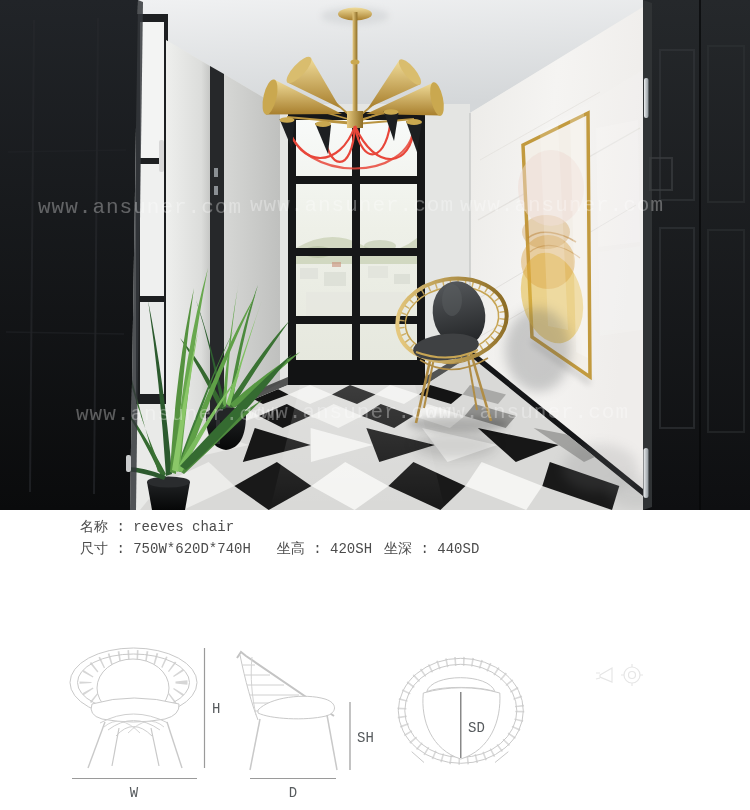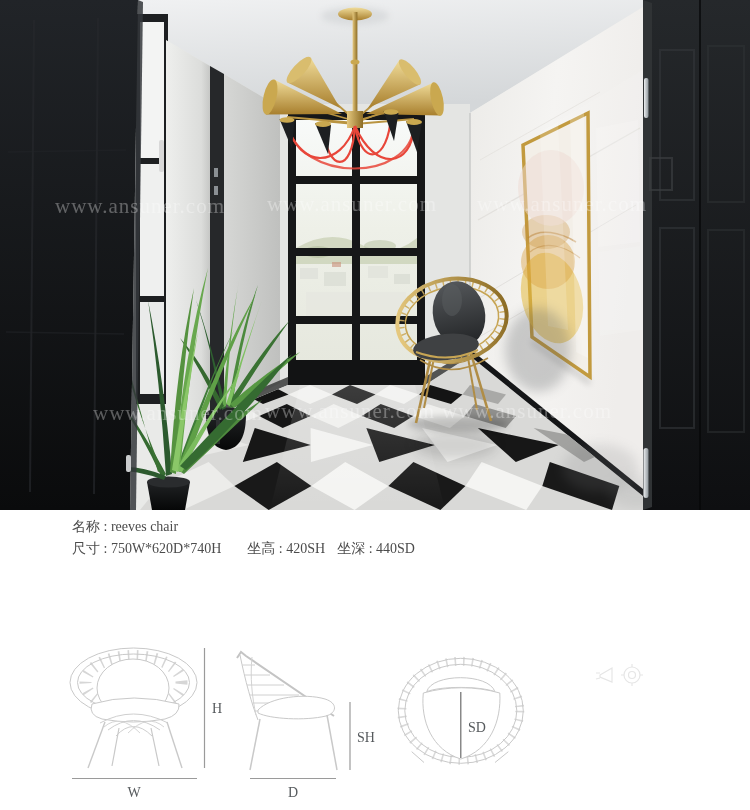--- a/index.html
+++ b/index.html
@@ -1,20 +1,20 @@
 <!DOCTYPE html>
 <html><head>
 <meta charset="utf-8">
 <style>
   html,body{margin:0;padding:0;background:#ffffff;}
   .page{position:relative;width:750px;height:810px;background:#fff;overflow:hidden;
-        font-family:Liberation Serif, serif;}
+        font-family:Liberation Mono, monospace;}
   .photo-wrap{position:absolute;top:0;left:0;width:750px;height:510px;}
   .specs{position:absolute;top:516px;left:72px;width:660px;color:#4c4c4c;font-size:14px;}
-  .spec-row{line-height:22.2px;white-space:nowrap;}
+  .spec-row{line-height:22.2px;white-space:nowrap;margin-left:8px;}
   .spec-row .sep{white-space:pre;}
   .pair-gap-lg{margin-left:26px;}
   .pair-gap-sm{margin-left:12px;}
   .drawings-wrap{position:absolute;top:635px;left:0;width:750px;height:175px;}
   svg text.wm{fill:#ffffff;fill-opacity:.32;font-size:21px;letter-spacing:1px;}
   svg text.dim{fill:#565a5d;font-size:14px;}
 </style>
 </head>
 <body>
 

